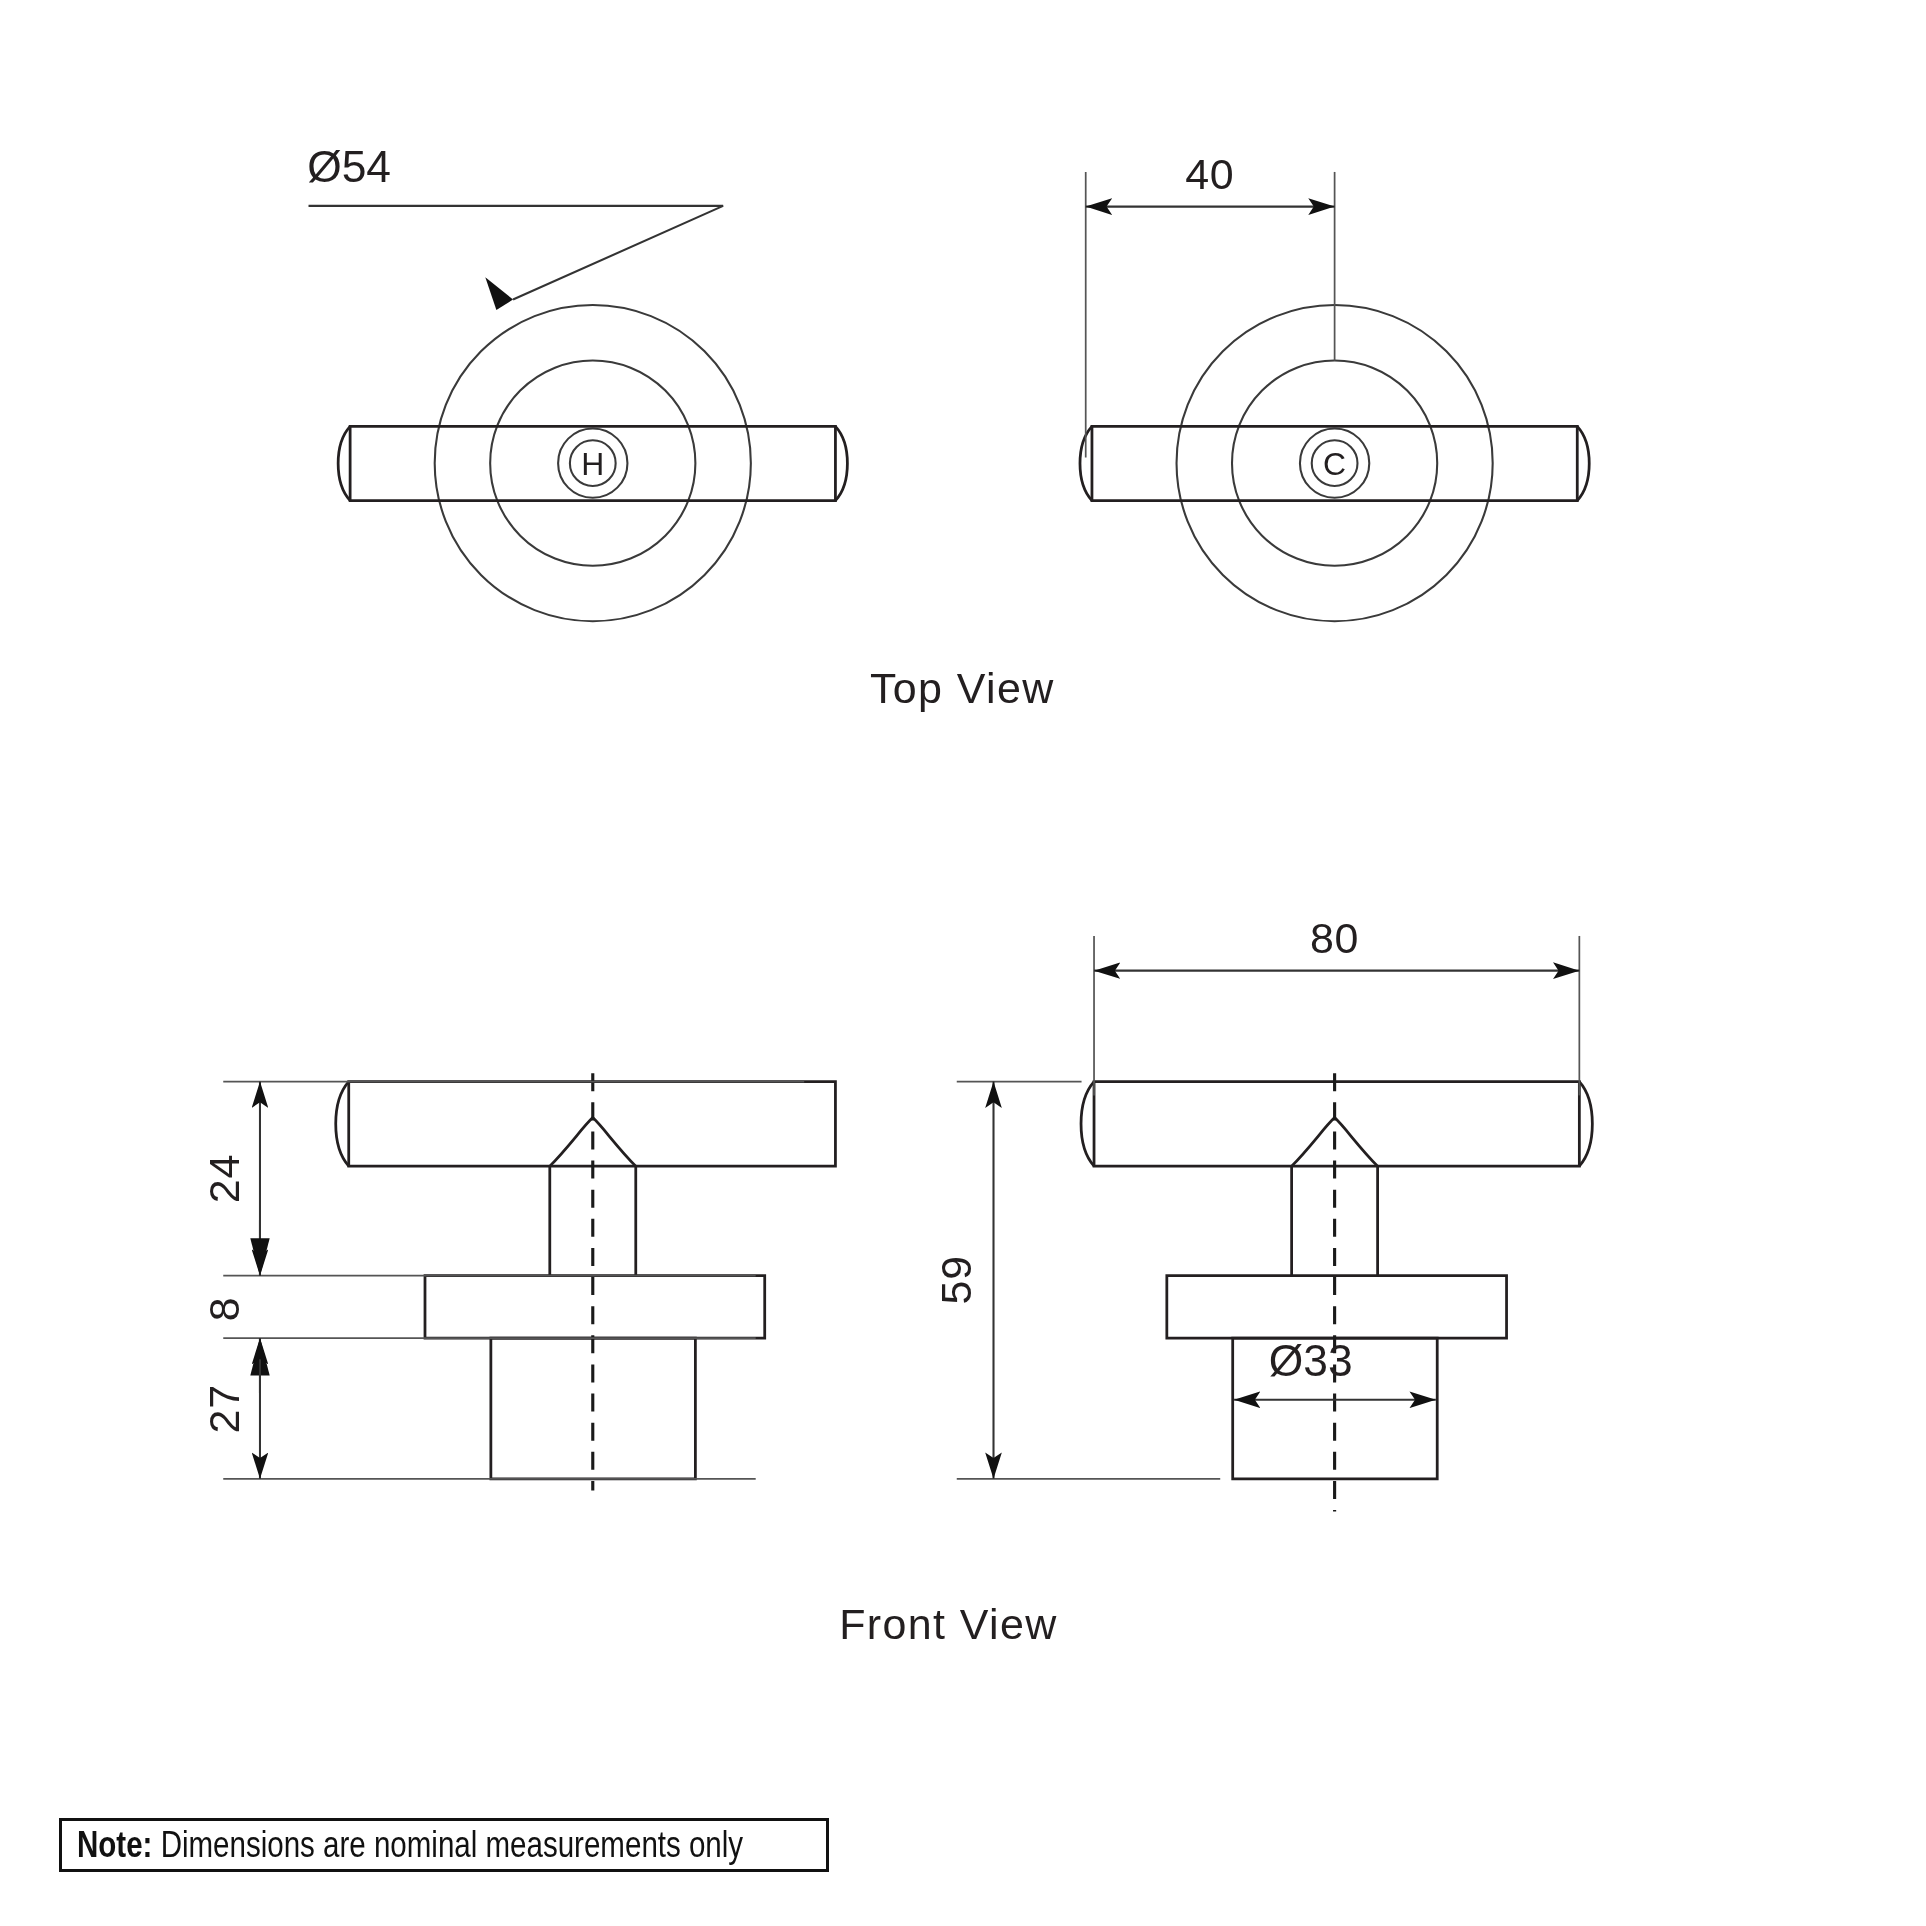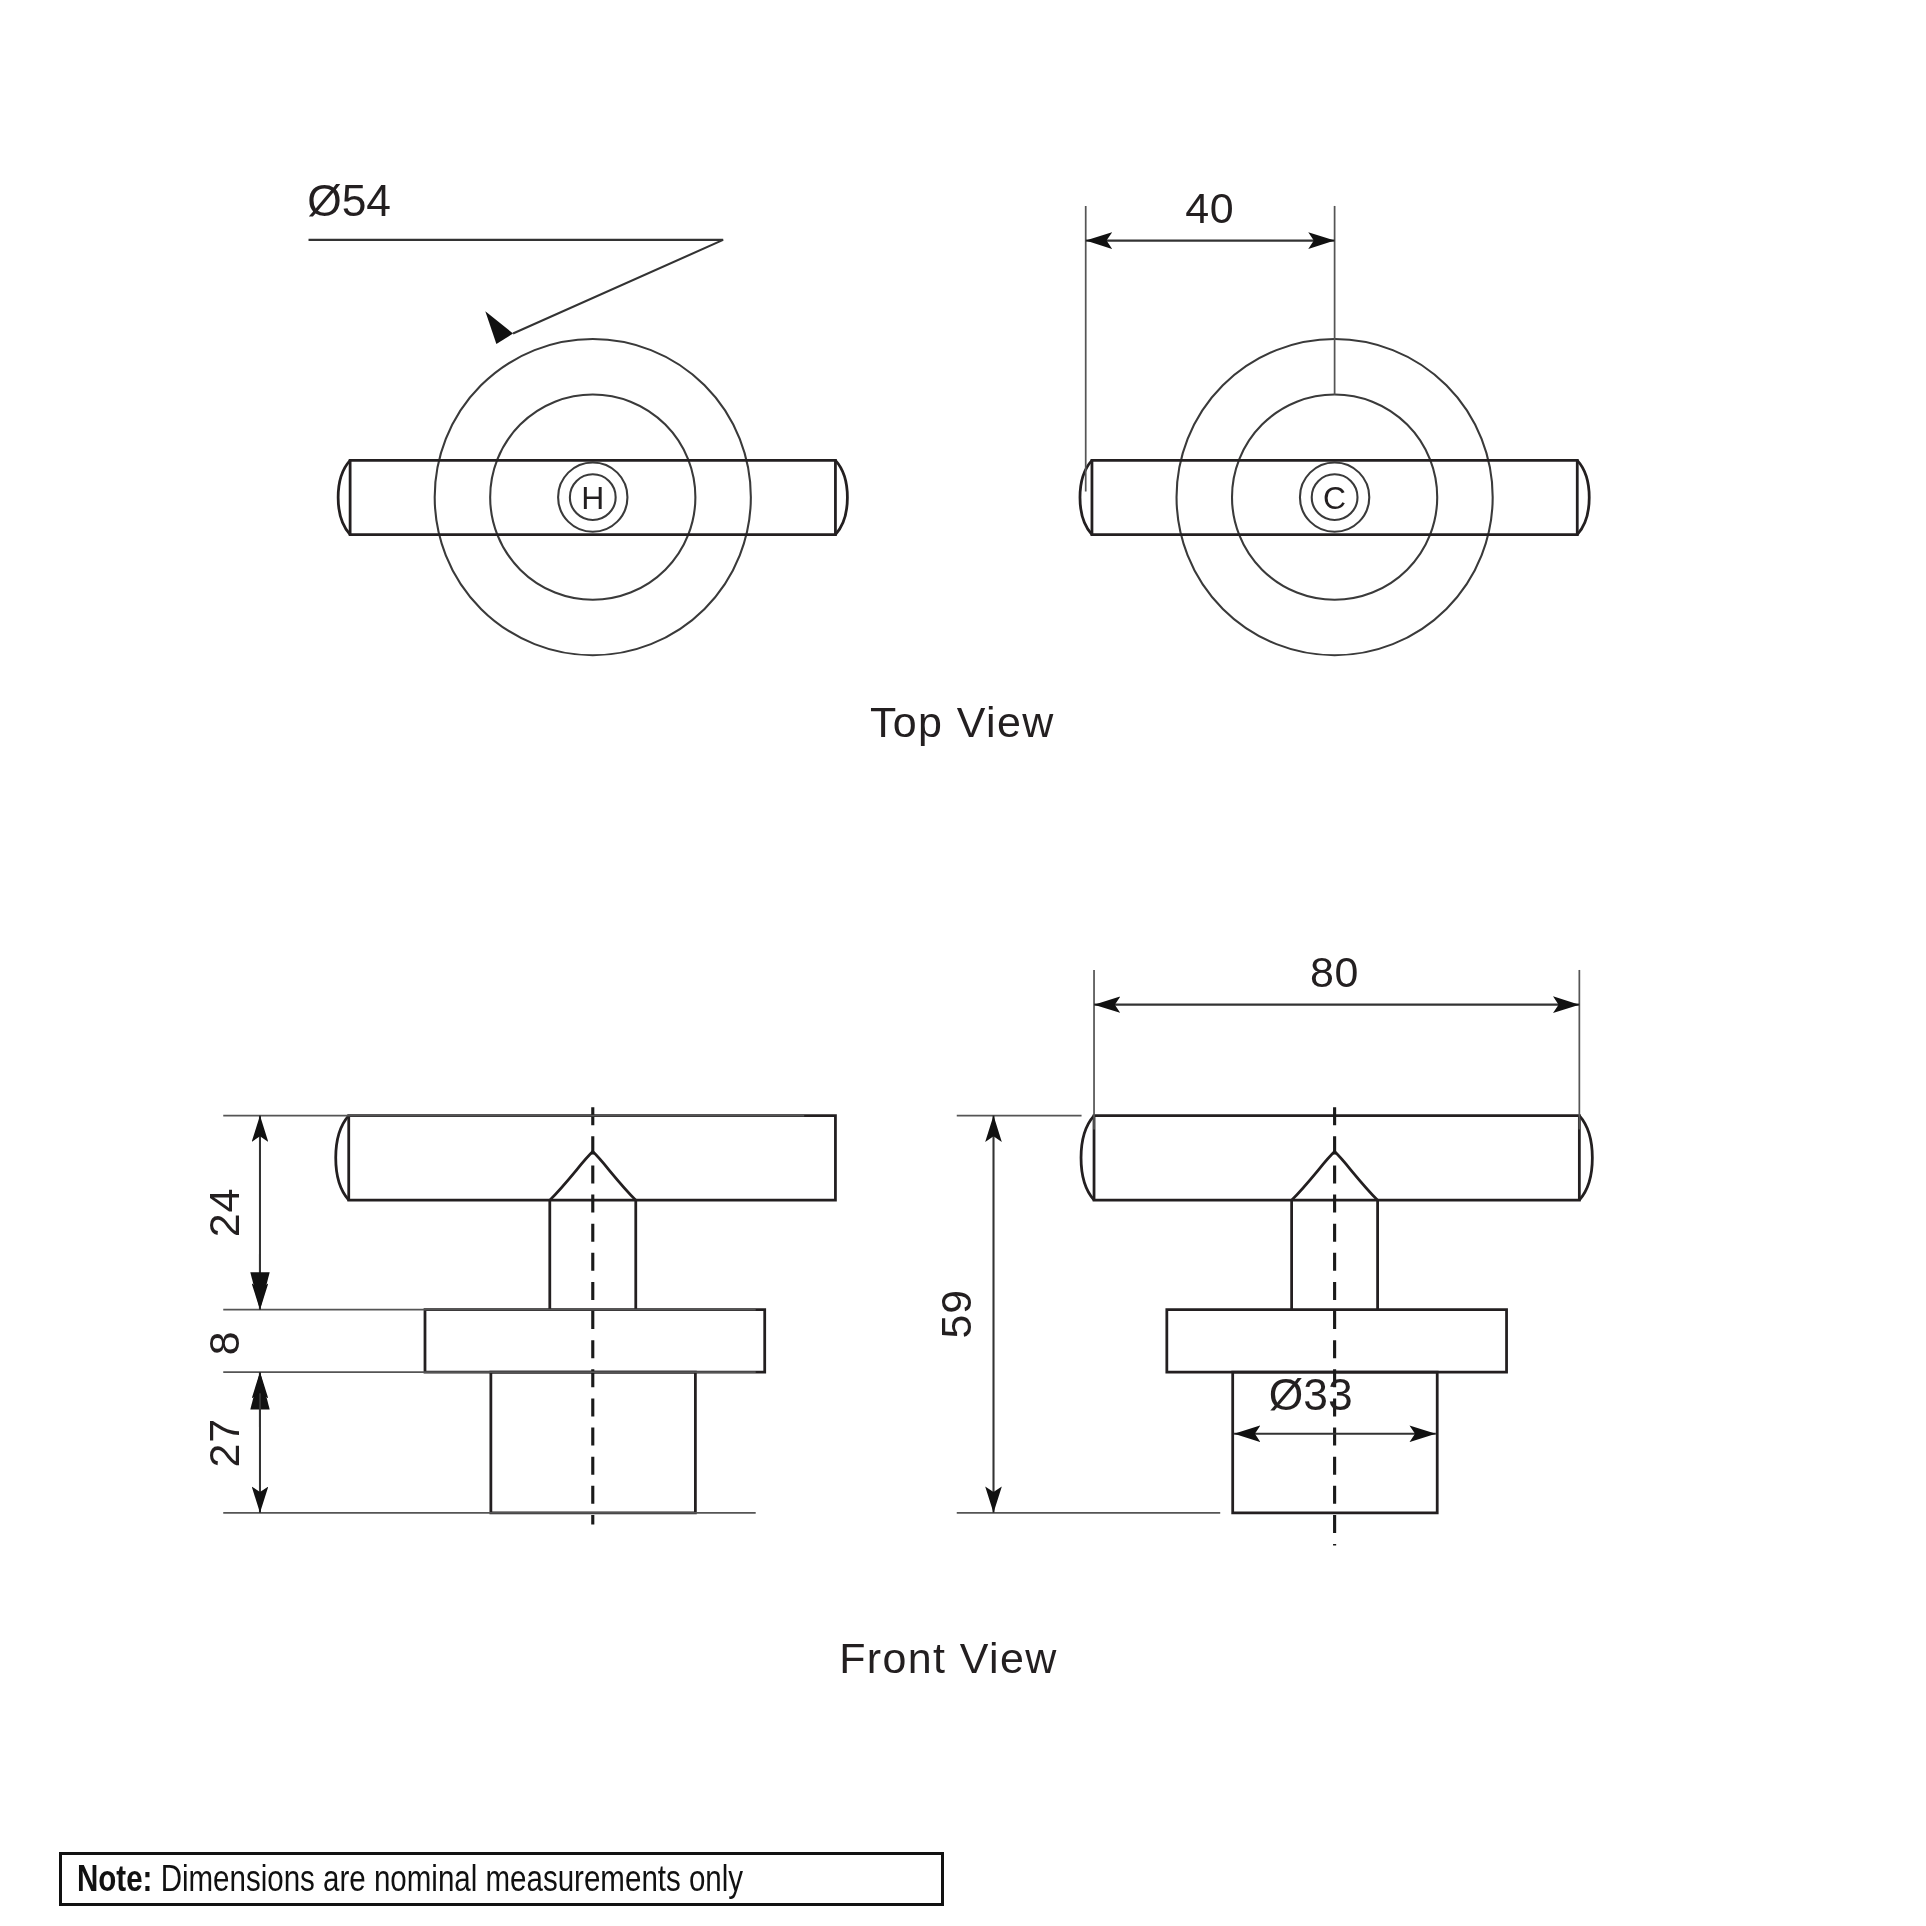--- a/index.html
+++ b/index.html
@@ -4,21 +4,21 @@
 <title>Technical Drawing</title>
 <style>
   html,body{margin:0;padding:0;background:#ffffff;}
   body{
     width:1926px;height:1926px;
     font-family:"Liberation Sans", sans-serif;
     color:#1a1a1a;
     position:relative;
     overflow:hidden;
   }
-  #sheet{position:absolute;inset:0;margin-top:34px;}
+  #sheet{position:absolute;inset:0;}
   svg.drawing{position:absolute;top:0;left:0;width:1926px;height:1926px;display:block;}
   .ln{fill:none;stroke:#231f20;stroke-width:4;stroke-linecap:butt;stroke-linejoin:miter;}
   .ln-thin{fill:none;stroke:#3a3a3a;stroke-width:3;}
   .ext{fill:none;stroke:#555;stroke-width:2.5;}
   .dim{fill:none;stroke:#333;stroke-width:3;}
   .leader{fill:none;stroke:#333;stroke-width:3;}
   .center{fill:none;stroke:#1a1a1a;stroke-width:4.5;stroke-dasharray:26 16;}
   .arrowfill{fill:#111;stroke:none;}
   .txt{font-family:"Liberation Sans", sans-serif;fill:#231f20;}
   .dimtxt{font-size:62px;letter-spacing:1px;}
@@ -200,20 +200,20 @@
 
     <text class="txt dimtxt" x="345" y="2032" text-anchor="middle" transform="rotate(-90 345 2032)">27</text>
 
     <text class="txt dimtxt" x="1400" y="1846" text-anchor="middle" transform="rotate(-90 1400 1846)">59</text>
 
     <text class="txt dimtxt-lg" x="1830" y="1985">Ø33</text>
 
     <text class="txt viewlabel" x="1368" y="2364" text-anchor="middle">Front View</text>
   </svg>
 
-  <div class="notebox" style="left:59px; top:1818px; width:885px; height:54px;">
+  <div class="notebox" style="left:59px; top:1818px; width:770px; height:54px;">
     <div class="notetext">
       <b>Note:</b><span>&nbsp;</span><span>Dimensions are nominal measurements only</span>
     </div>
   </div>
 
 </div>
 
 
 </body></html>

